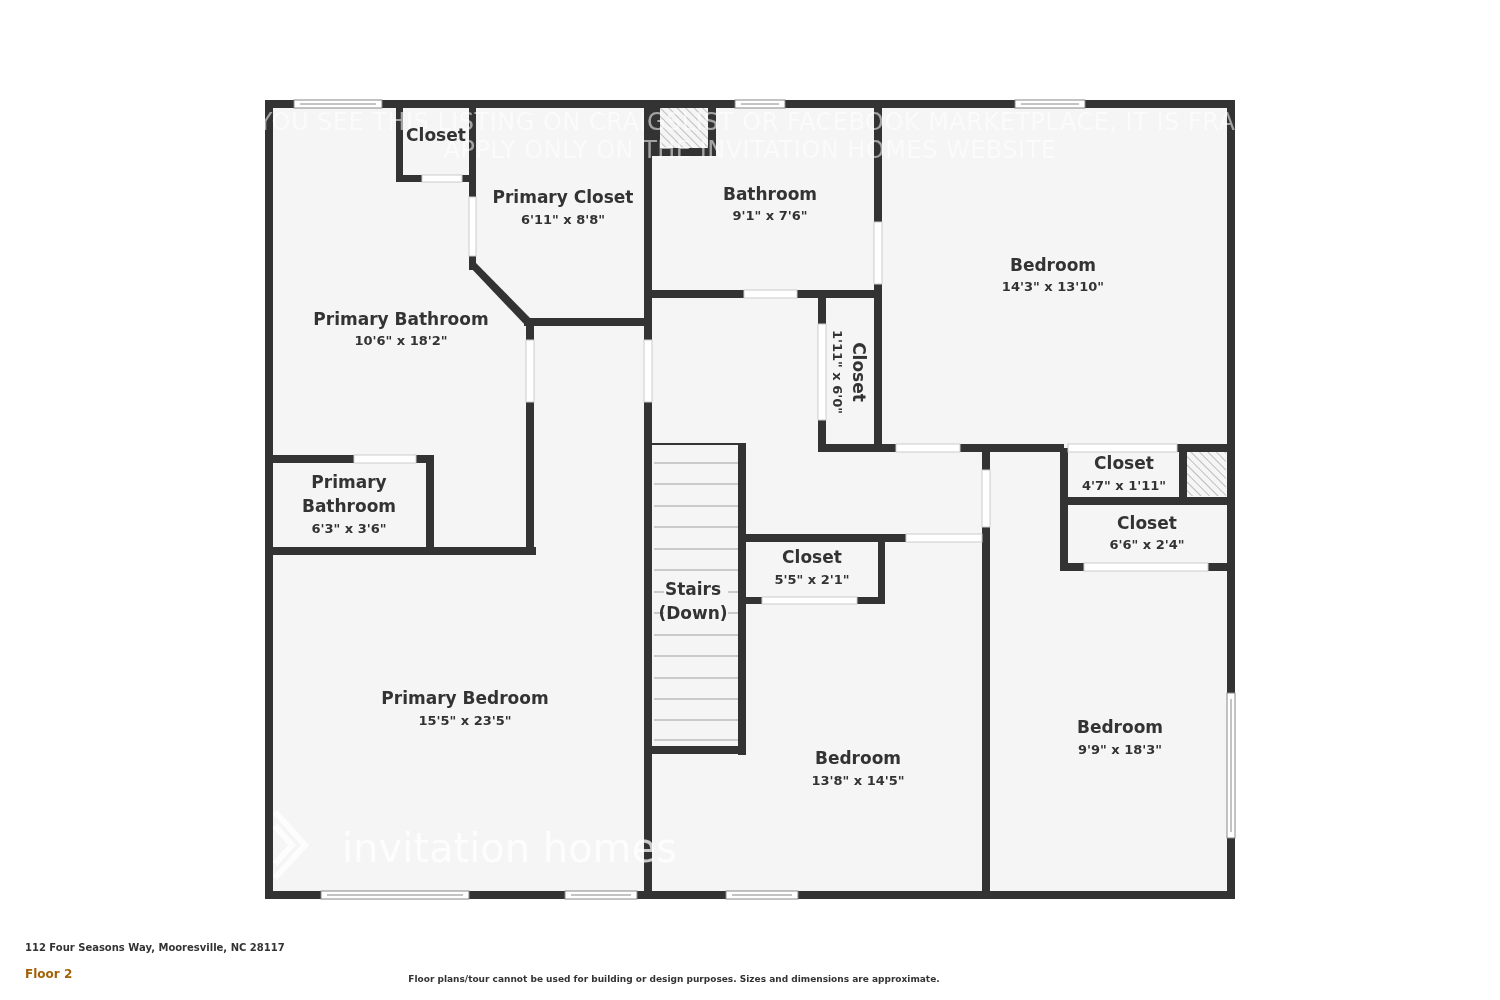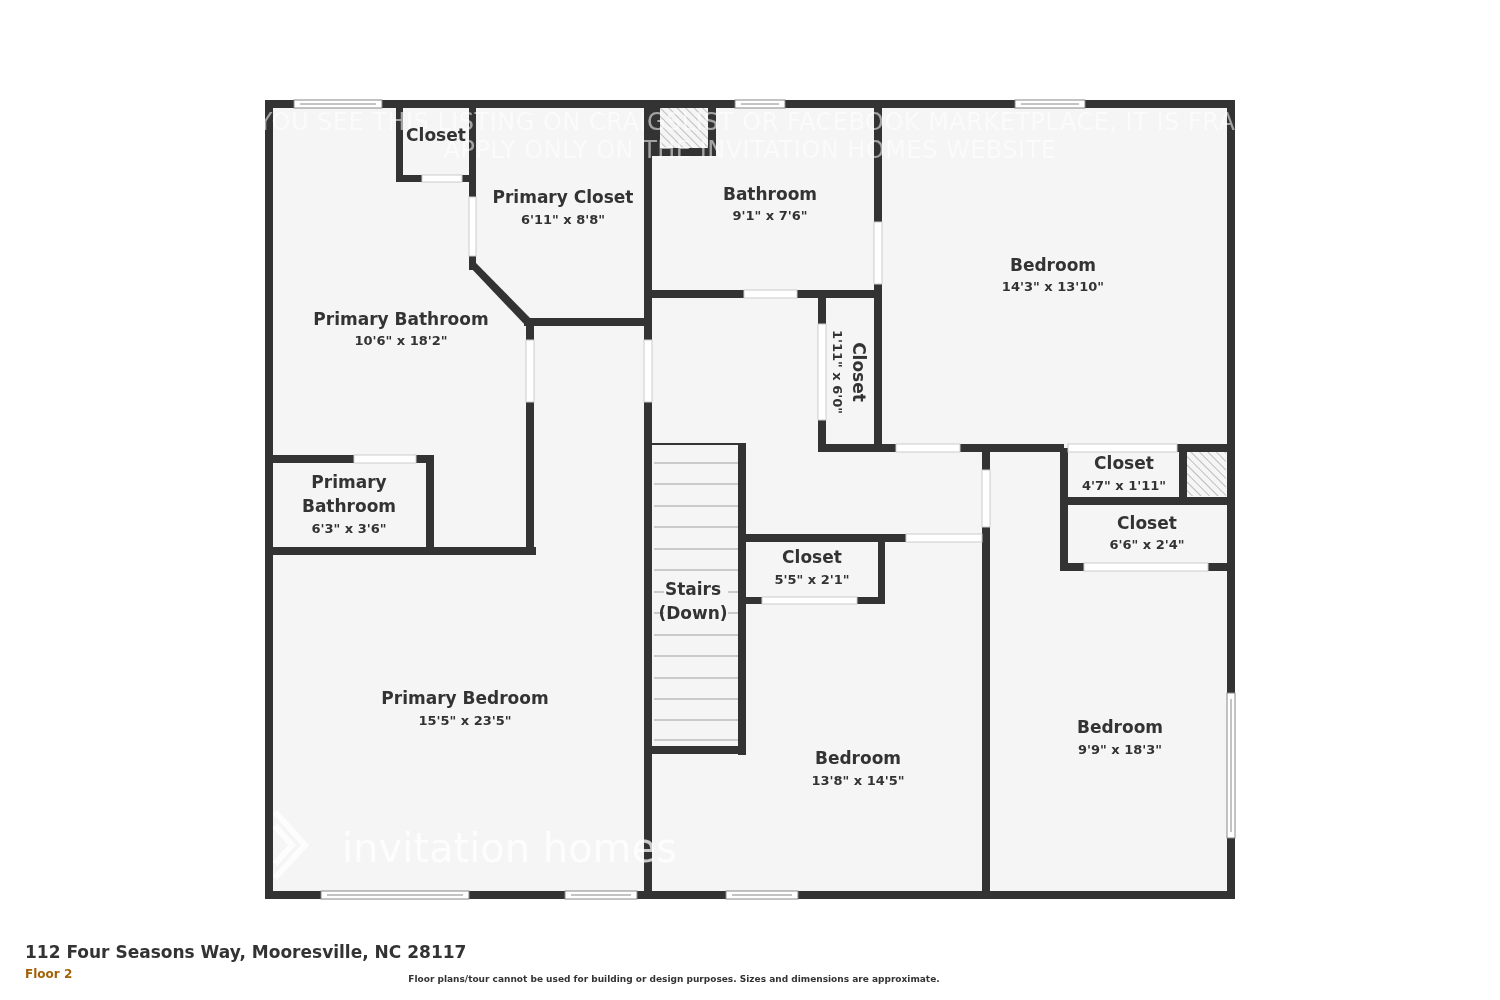--- a/index.html
+++ b/index.html
@@ -3,21 +3,21 @@
   <meta charset="utf-8">
   <style>
     html, body { margin: 0; padding: 0; background: #ffffff; }
     body { width: 1500px; height: 1000px; position: relative; overflow: hidden;
            font-family: "DejaVu Sans", "Liberation Sans", sans-serif; }
     #plan { position: absolute; left: 0; top: 0; width: 1500px; height: 1000px; }
     .room-name { font-family: "DejaVu Sans", sans-serif; font-weight: bold; font-size: 17px; fill: #333333; text-anchor: middle; }
     .room-dim  { font-family: "DejaVu Sans", sans-serif; font-weight: bold; font-size: 13px; fill: #333333; text-anchor: middle; }
     .watermark { font-family: "DejaVu Sans", sans-serif; font-size: 24px; fill: #ffffff; fill-opacity: 0.55; text-anchor: middle; letter-spacing: 0.5px; }
     .brand { font-family: "DejaVu Sans", sans-serif; font-size: 40px; fill: #ffffff; fill-opacity: 0.75; }
-    .footer-address { position: absolute; left: 25px; top: 942px; font-size: 17px; font-weight: bold; color: #333333; }
+    .footer-address { position: absolute; left: 25px; top: 942px; font-size: 10px; font-weight: bold; color: #333333; }
     .footer-floor { position: absolute; left: 25px; top: 967px; font-size: 12px; font-weight: bold; color: #a16207; }
     .footer-disclaimer { position: absolute; left: 0; width: 1348px; top: 974px; text-align: center; font-size: 9px; font-weight: bold; color: #333333; }
   </style>
 </head>
 <body>
 
 <svg id="plan" viewBox="0 0 1500 1000" xmlns="http://www.w3.org/2000/svg">
   <defs>
     <pattern id="hatch" patternUnits="userSpaceOnUse" width="6" height="6" patternTransform="rotate(-45)">
       <line x1="0" y1="0" x2="0" y2="6" stroke="#999999" stroke-width="1.2"></line>

